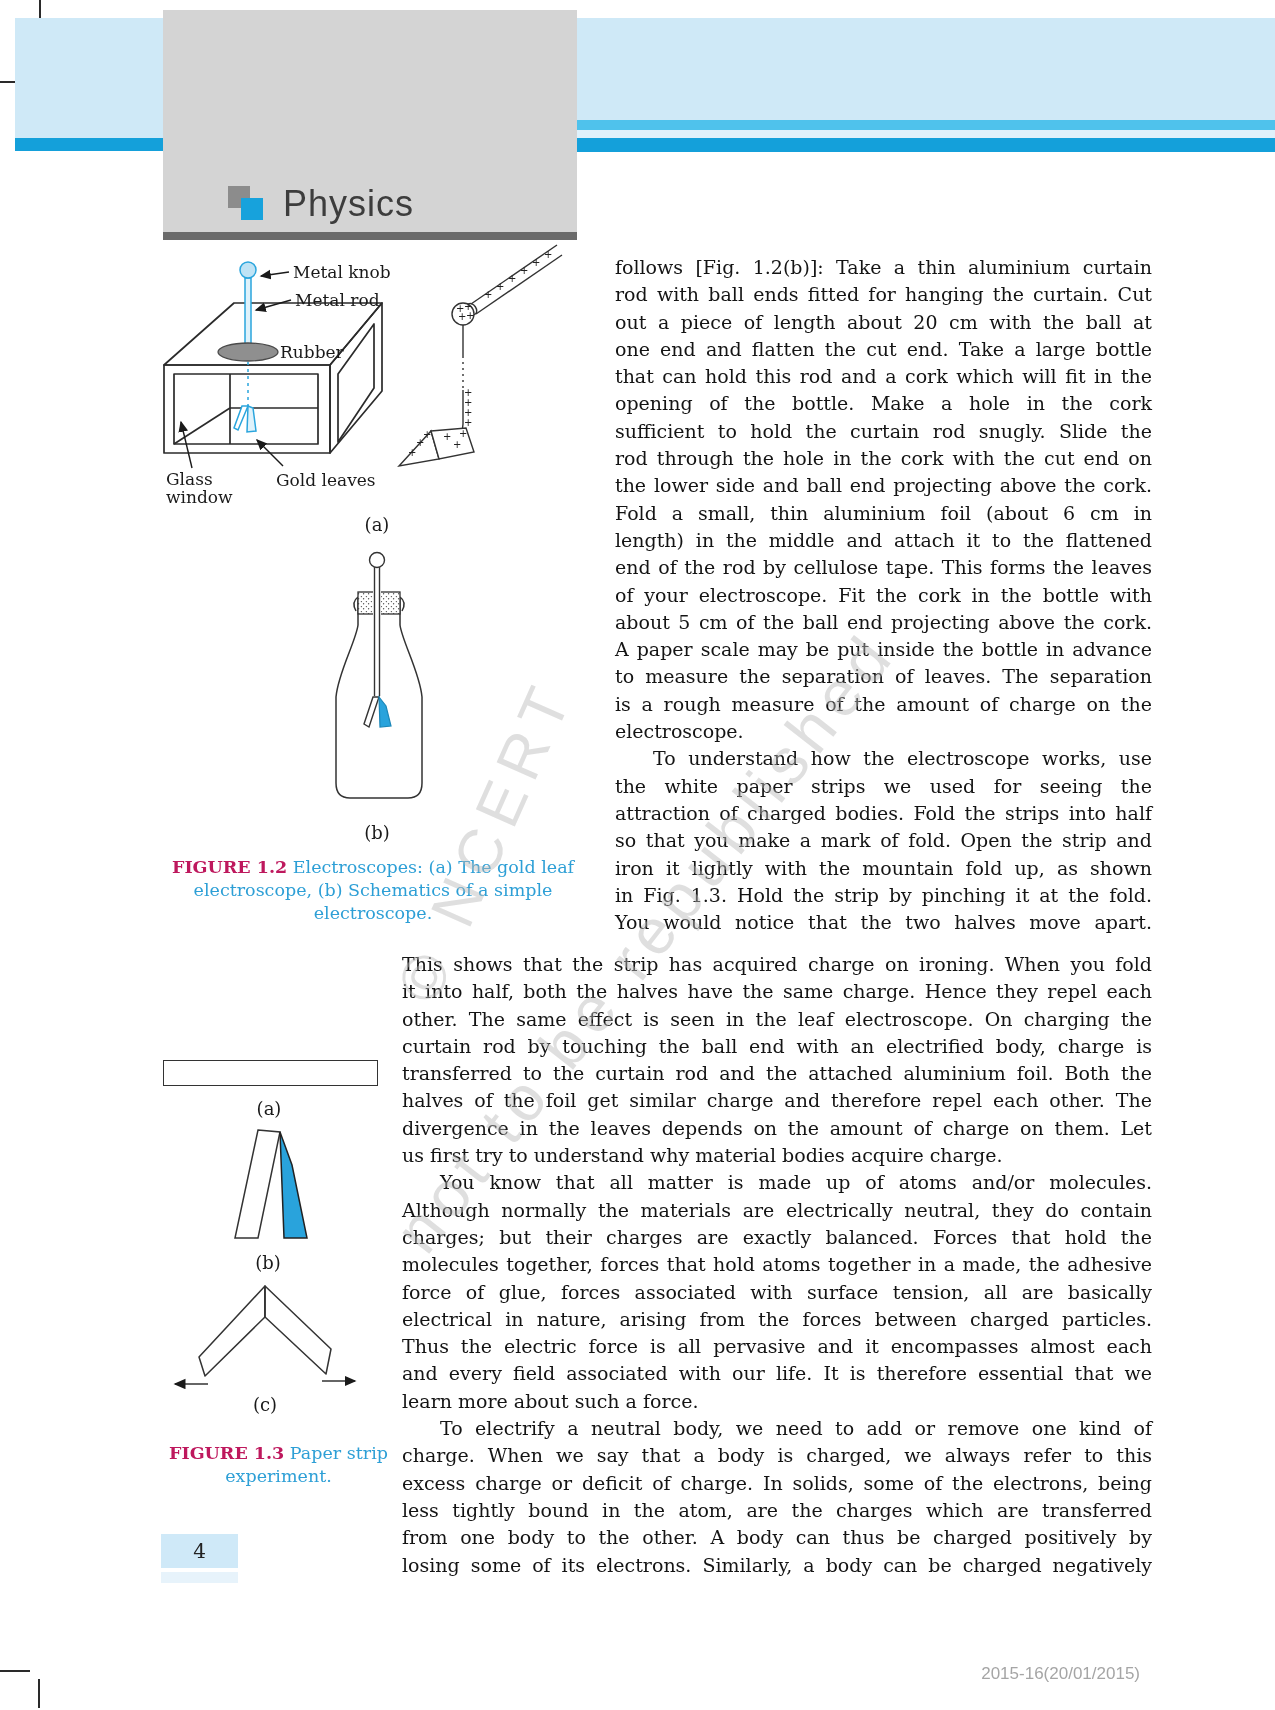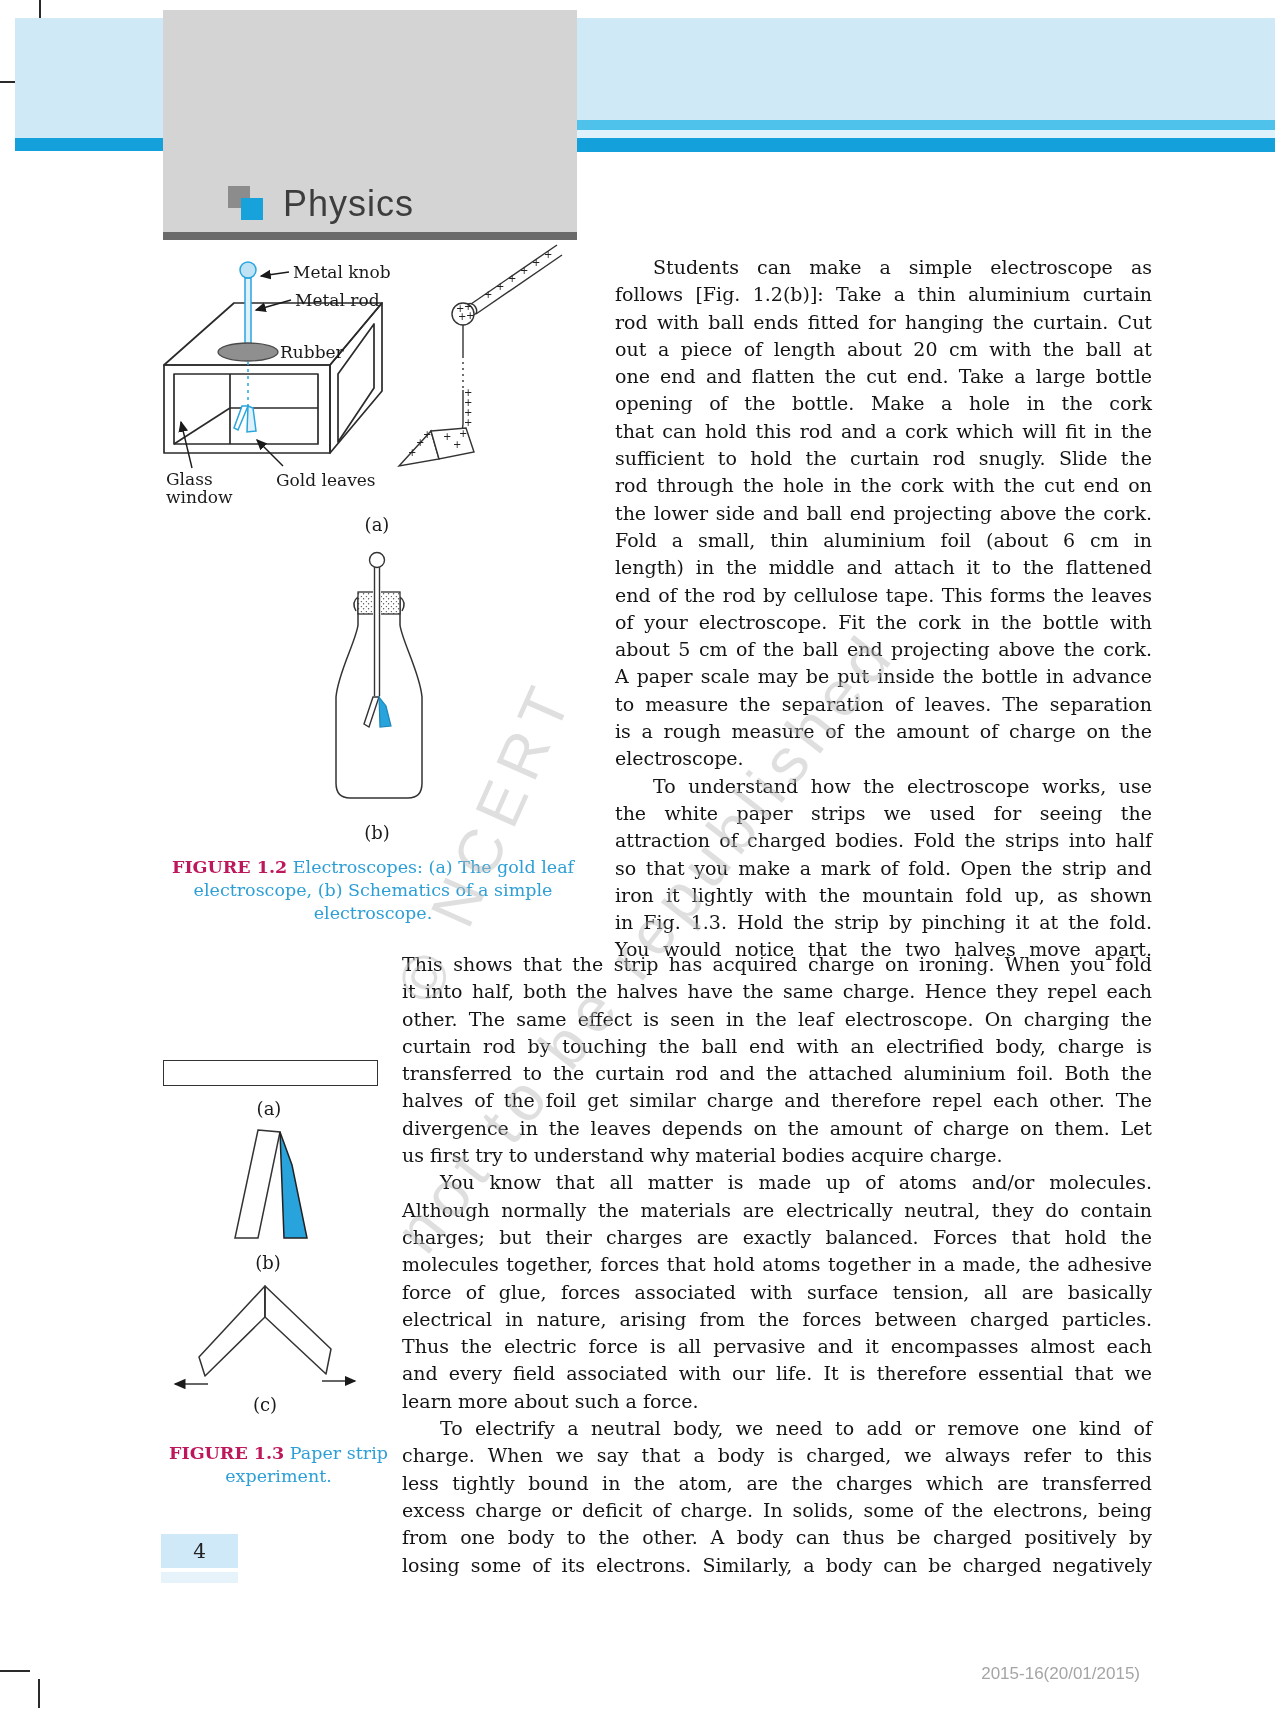--- a/index.html
+++ b/index.html
@@ -175,27 +175,26 @@
   <div class="sublabel" style="left:342px;top:822px;">(b)</div>
 
   <div class="caption" style="left:168px;top:856px;width:410px;">
     <div><b>FIGURE 1.2</b>
       <span>Electroscopes: (a) The gold leaf</span></div>
     <div>electroscope, (b) Schematics of a simple</div>
     <div>electroscope.</div>
   </div>
 
   <div class="tcol" style="left:615px;top:254px;width:537px;">
-      <div class="tl ind">Students can make a simple electroscope as</div>
       <div class="tl">follows [Fig. 1.2(b)]: Take a thin aluminium curtain</div>
       <div class="tl">rod with ball ends fitted for hanging the curtain. Cut</div>
       <div class="tl">out a piece of length about 20 cm with the ball at</div>
       <div class="tl">one end and flatten the cut end. Take a large bottle</div>
+      <div class="tl">that can hold this rod and a cork which will fit in the</div>
       <div class="tl">opening of the bottle. Make a hole in the cork</div>
-      <div class="tl">that can hold this rod and a cork which will fit in the</div>
       <div class="tl">sufficient to hold the curtain rod snugly. Slide the</div>
       <div class="tl">rod through the hole in the cork with the cut end on</div>
       <div class="tl">the lower side and ball end projecting above the cork.</div>
       <div class="tl">Fold a small, thin aluminium foil (about 6 cm in</div>
       <div class="tl">length) in the middle and attach it to the flattened</div>
       <div class="tl">end of the rod by cellulose tape. This forms the leaves</div>
       <div class="tl">of your electroscope. Fit the cork in the bottle with</div>
       <div class="tl">about 5 cm of the ball end projecting above the cork.</div>
       <div class="tl">A paper scale may be put inside the bottle in advance</div>
       <div class="tl">to measure the separation of leaves. The separation</div>
@@ -223,22 +222,22 @@
       <div class="tl">Although normally the materials are electrically neutral,  they do contain</div>
       <div class="tl">charges; but their charges are exactly balanced. Forces that hold the</div>
       <div class="tl">molecules together, forces that hold atoms together in a made, the adhesive</div>
       <div class="tl">force of glue, forces associated with surface tension, all are basically</div>
       <div class="tl">electrical in nature, arising from the forces between charged particles.</div>
       <div class="tl">Thus the electric force is all pervasive and it encompasses almost each</div>
       <div class="tl">and every field associated with our life. It is therefore  essential that we</div>
       <div class="tl end">learn more about such a force.</div>
       <div class="tl ind">To electrify a neutral body, we need to add or remove one kind of</div>
       <div class="tl">charge. When we say that a body is charged, we always refer to this</div>
+      <div class="tl">excess charge or deficit of charge. In solids,  some of the electrons, being</div>
       <div class="tl">less tightly bound in the atom, are the charges which are transferred</div>
-      <div class="tl">excess charge or deficit of charge. In solids,  some of the electrons, being</div>
       <div class="tl">from one body to the other.  A body can thus be charged positively by</div>
       <div class="tl">losing some of its electrons. Similarly, a body can be charged negatively</div>
     </div>
 
   <div class="abs" style="left:163px;top:1060px;width:213px;height:24px;border:1.6px solid #333;background:#fff;z-index:2;"></div>
   <div class="sublabel" style="left:234px;top:1098px;">(a)</div>
 
   <svg style="left:220px;top:1125px;" width="100" height="120" viewBox="0 0 100 120">
     <polygon points="38,5 60,7 38,113 15,113" fill="#fff" stroke="#333" stroke-width="1.5"></polygon>
     <polygon points="60,7 72,40 87,113 64,113" fill="#29a3dc" stroke="#222" stroke-width="1.5"></polygon>

